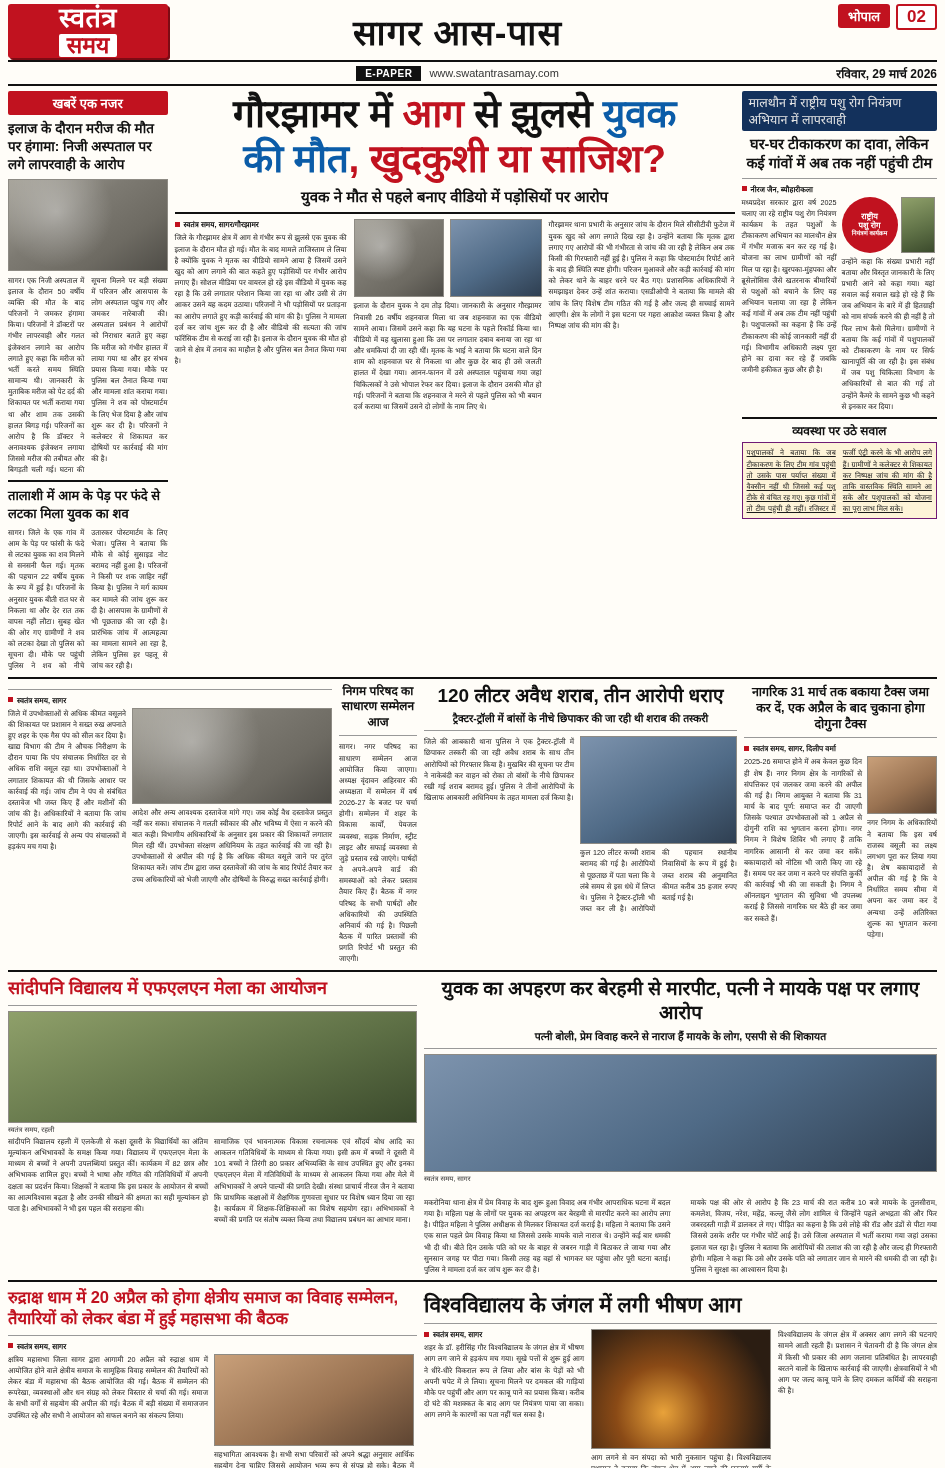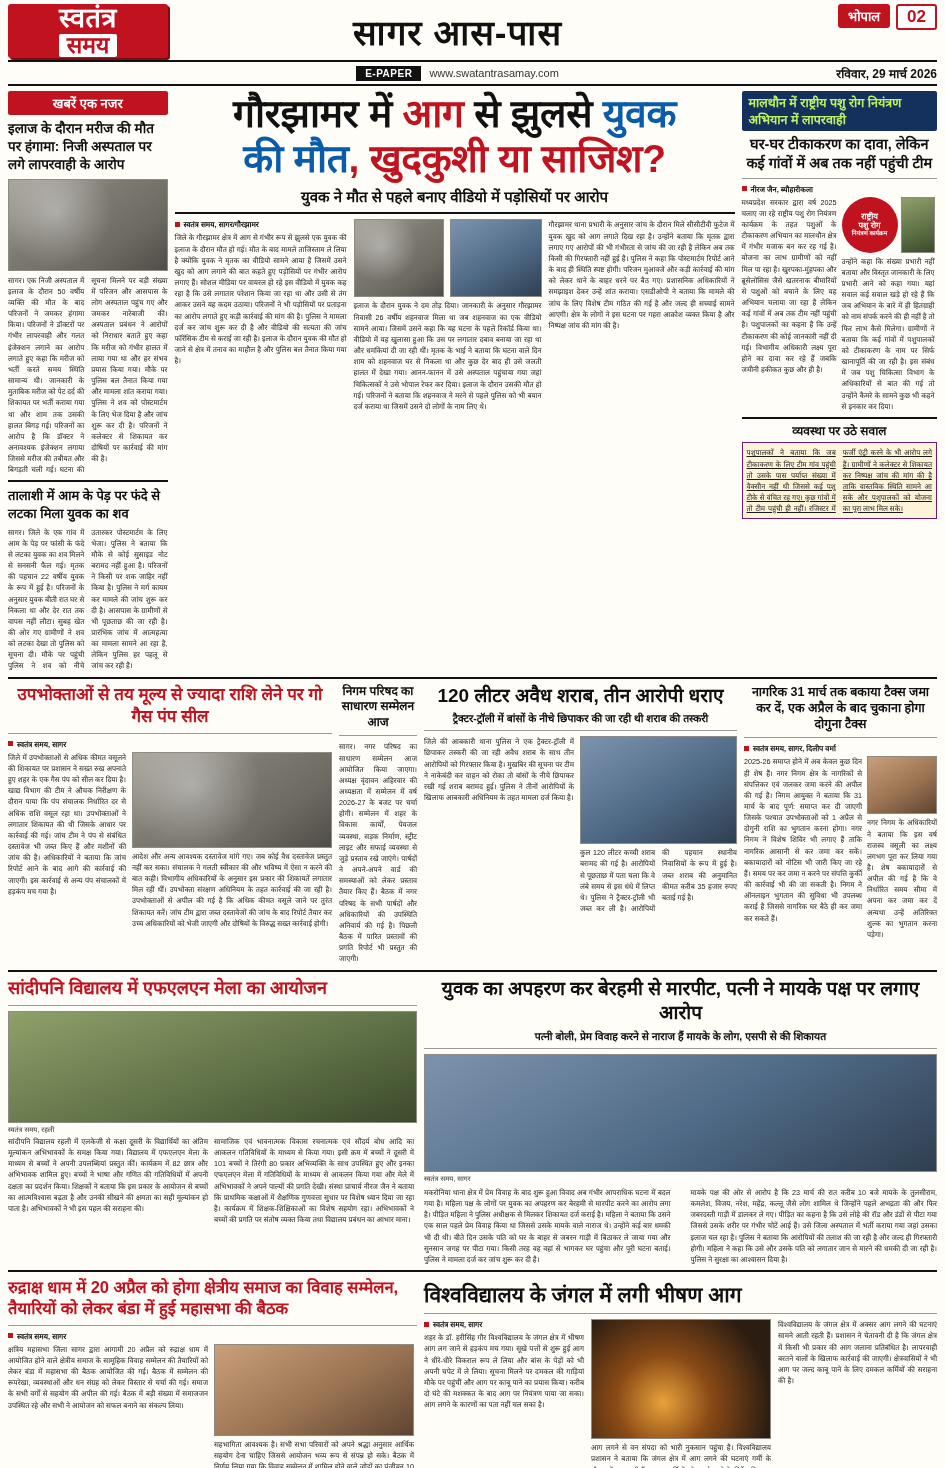--- a/index.html
+++ b/index.html
@@ -82,21 +82,21 @@
   .main-head .blue { color:#0b5ca8; }
   .main-sub { font-size:15px; font-weight:bold; text-align:center; margin-top:5px; }
   .rule2 { border-top:2px solid #111; margin:6px 0 5px; }
 
   .sec-head { font-size:17px; font-weight:bold; line-height:1.3; text-align:center; }
   .sec-head.red { color:#c1121f; }
   .sec-head.left { text-align:left; }
   .sec-sub { font-size:10.5px; font-weight:bold; text-align:center; margin-top:3px; }
 
   .revbar {
-    background:#c1121f; color:#bef264; font-weight:bold; font-size:12.5px; padding:3px 7px; border-radius:2px;
+    background:#c1121f; color:#e5e5e5; font-weight:normal; font-size:12.5px; padding:3px 7px; border-radius:2px;
   }
   .revbar.dark { background:#13315c; }
 
   .box-outline { border:1px solid #701a75; padding:4px;text-decoration:underline; }
 
   .two { column-count:2; }
 
   .sidebar-head { font-size:14.5px; font-weight:bold; line-height:1.3; text-align:center; }
   .tint { background:#fdf3d8; }
   .small-head { font-size:12px; font-weight:bold; line-height:1.3; }
@@ -203,21 +203,20 @@
       <div class="small-head" style="text-align:center;">व्यवस्था पर उठे सवाल</div>
       <div class="body-text tint box-outline two" style="margin-top:3px;">पशुपालकों ने बताया कि जब टीकाकरण के लिए टीम गांव पहुंची तो उसके पास पर्याप्त संख्या में वैक्सीन नहीं थी जिससे कई पशु टीके से वंचित रह गए। कुछ गांवों में तो टीम पहुंची ही नहीं। रजिस्टर में फर्जी एंट्री करने के भी आरोप लगे हैं। ग्रामीणों ने कलेक्टर से शिकायत कर निष्पक्ष जांच की मांग की है ताकि वास्तविक स्थिति सामने आ सके और पशुपालकों को योजना का पूरा लाभ मिल सके।</div>
     </div>
   </div>
 
   <div class="hr-thick"></div>
 
   <div class="cols">
 
     <div style="width:330px;">
-      <div class="sec-head red">उपभोक्ताओं से तय मूल्य से ज्यादा राशि लेने पर गो गैस पंप सील</div>
       <div class="hr"></div>
       <div class="byline">
           <span class="sq"></span>
           <span>स्वतंत्र समय, सागर</span>
         </div>
       <div style="display:flex; gap:6px; margin-top:3px;">
         <div style="width:118px;">
           <div class="body-text">जिले में उपभोक्ताओं से अधिक कीमत वसूलने की शिकायत पर प्रशासन ने सख्त रुख अपनाते हुए शहर के एक गैस पंप को सील कर दिया है। खाद्य विभाग की टीम ने औचक निरीक्षण के दौरान पाया कि पंप संचालक निर्धारित दर से अधिक राशि वसूल रहा था। उपभोक्ताओं ने लगातार शिकायत की थी जिसके आधार पर कार्रवाई की गई। जांच टीम ने पंप से संबंधित दस्तावेज भी जब्त किए हैं और मशीनों की जांच की है। अधिकारियों ने बताया कि जांच रिपोर्ट आने के बाद आगे की कार्रवाई की जाएगी। इस कार्रवाई से अन्य पंप संचालकों में हड़कंप मच गया है।</div>
         </div>
         <div style="width:200px;">
@@ -284,21 +283,21 @@
           </div>
       </div>
     </div>
 
     <div style="width:513px;">
       <div class="sec-head" style="font-size:19px;">युवक का अपहरण कर बेरहमी से मारपीट, पत्नी ने मायके पक्ष पर लगाए आरोप</div>
       <div class="sec-sub">पत्नी बोली, प्रेम विवाह करने से नाराज हैं मायके के लोग, एसपी से की शिकायत</div>
       <div class="hr"></div>
       <div class="photo blue" style="height:118px;"></div>
       <div class="cap">स्वतंत्र समय, सागर</div>
-      <div style="display:flex; gap:20px; margin-top:4px;">
+      <div style="display:flex; gap:20px; margin-top:14px;">
         <div style="width:252px;">
             <div class="body-text">मकरोनिया थाना क्षेत्र में प्रेम विवाह के बाद शुरू हुआ विवाद अब गंभीर आपराधिक घटना में बदल गया है। महिला पक्ष के लोगों पर युवक का अपहरण कर बेरहमी से मारपीट करने का आरोप लगा है। पीड़ित महिला ने पुलिस अधीक्षक से मिलकर शिकायत दर्ज कराई है। महिला ने बताया कि उसने एक साल पहले प्रेम विवाह किया था जिससे उसके मायके वाले नाराज थे। उन्होंने कई बार धमकी भी दी थी। बीते दिन उसके पति को घर के बाहर से जबरन गाड़ी में बिठाकर ले जाया गया और सुनसान जगह पर पीटा गया। किसी तरह वह वहां से भागकर घर पहुंचा और पूरी घटना बताई। पुलिस ने मामला दर्ज कर जांच शुरू कर दी है।</div>
           </div>
         <div style="width:252px;">
             <div class="body-text">मायके पक्ष की ओर से आरोप है कि 23 मार्च की रात करीब 10 बजे मायके के तुलसीराम, कमलेश, विजय, नरेश, महेंद्र, कल्लू जैसे लोग शामिल थे जिन्होंने पहले अभद्रता की और फिर जबरदस्ती गाड़ी में डालकर ले गए। पीड़ित का कहना है कि उसे लोहे की रॉड और डंडों से पीटा गया जिससे उसके शरीर पर गंभीर चोटें आई हैं। उसे जिला अस्पताल में भर्ती कराया गया जहां उसका इलाज चल रहा है। पुलिस ने बताया कि आरोपियों की तलाश की जा रही है और जल्द ही गिरफ्तारी होगी। महिला ने कहा कि उसे और उसके पति को लगातार जान से मारने की धमकी दी जा रही है। पुलिस ने सुरक्षा का आश्वासन दिया है।</div>
           </div>
       </div>
     </div>
   </div>
 

